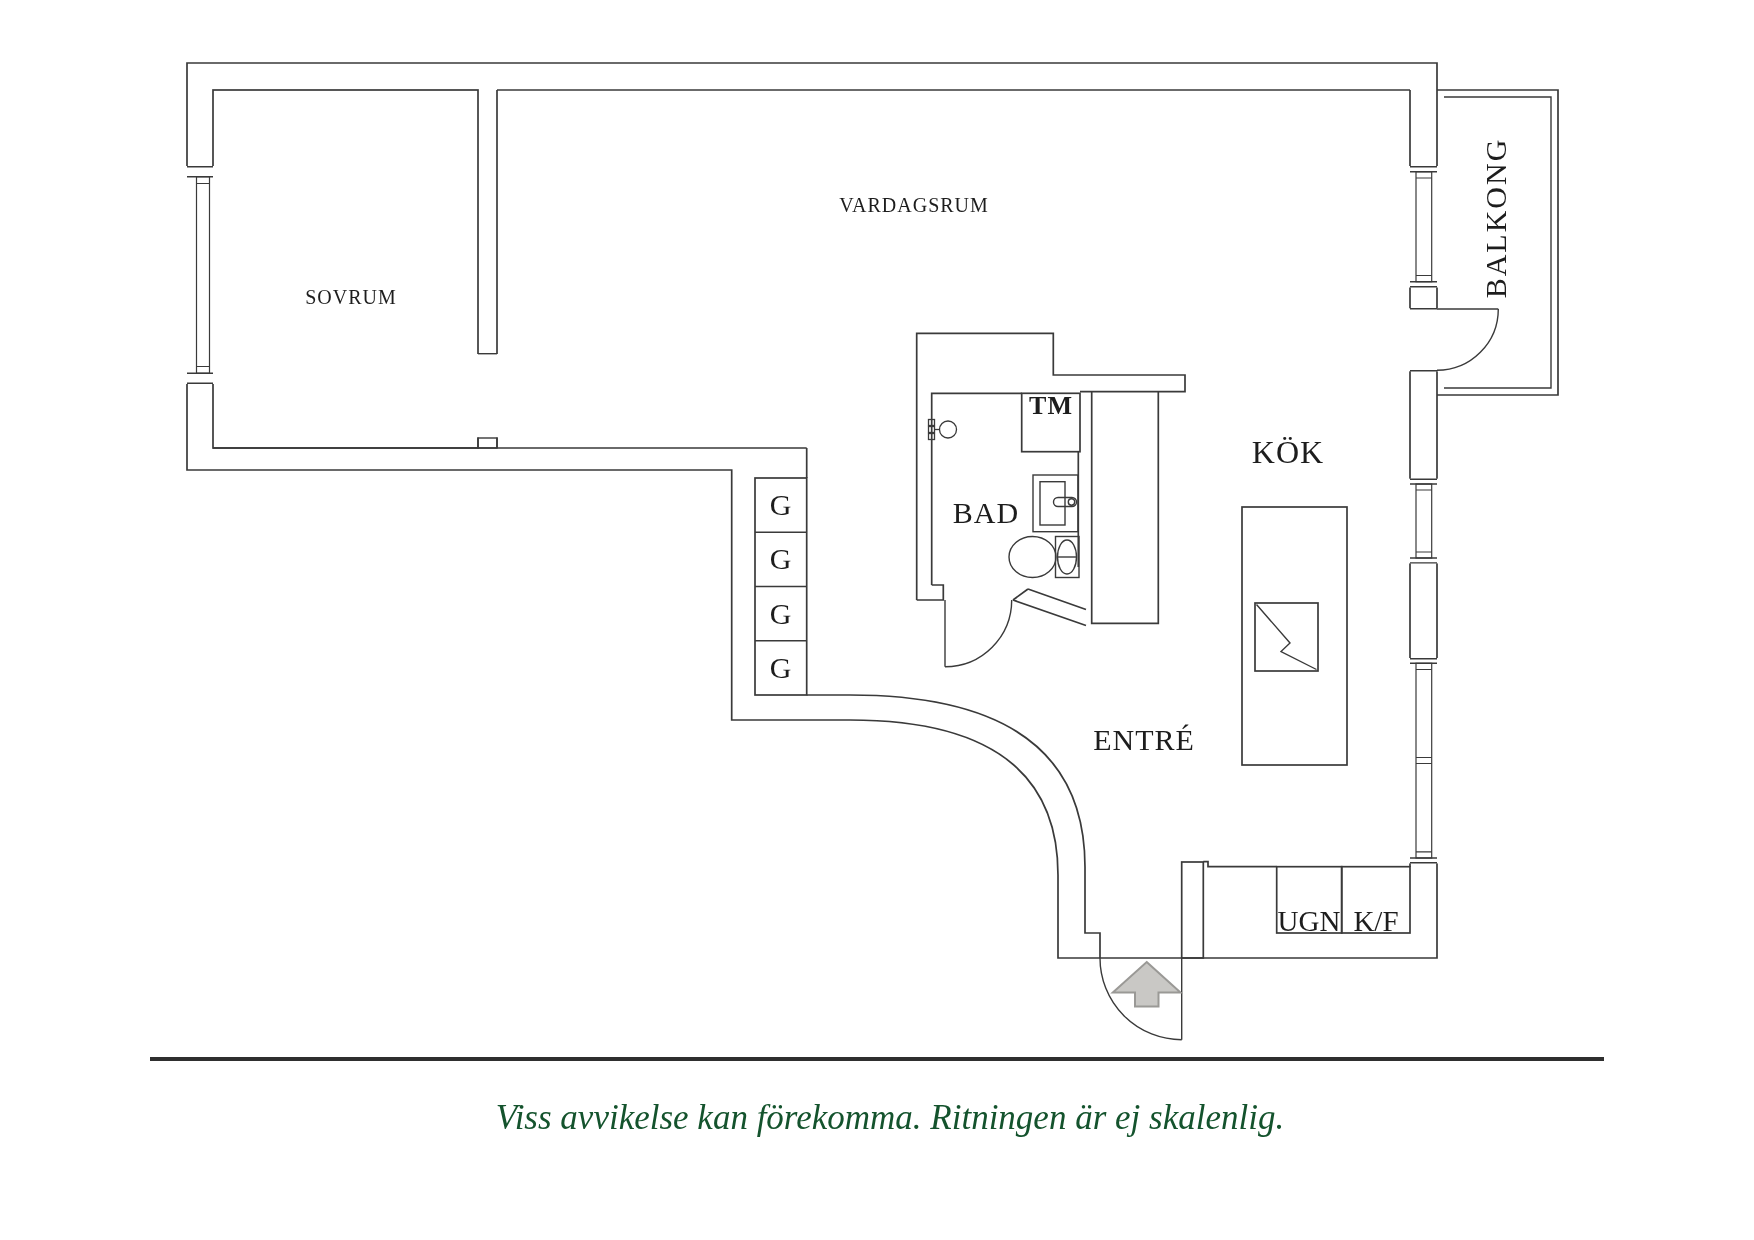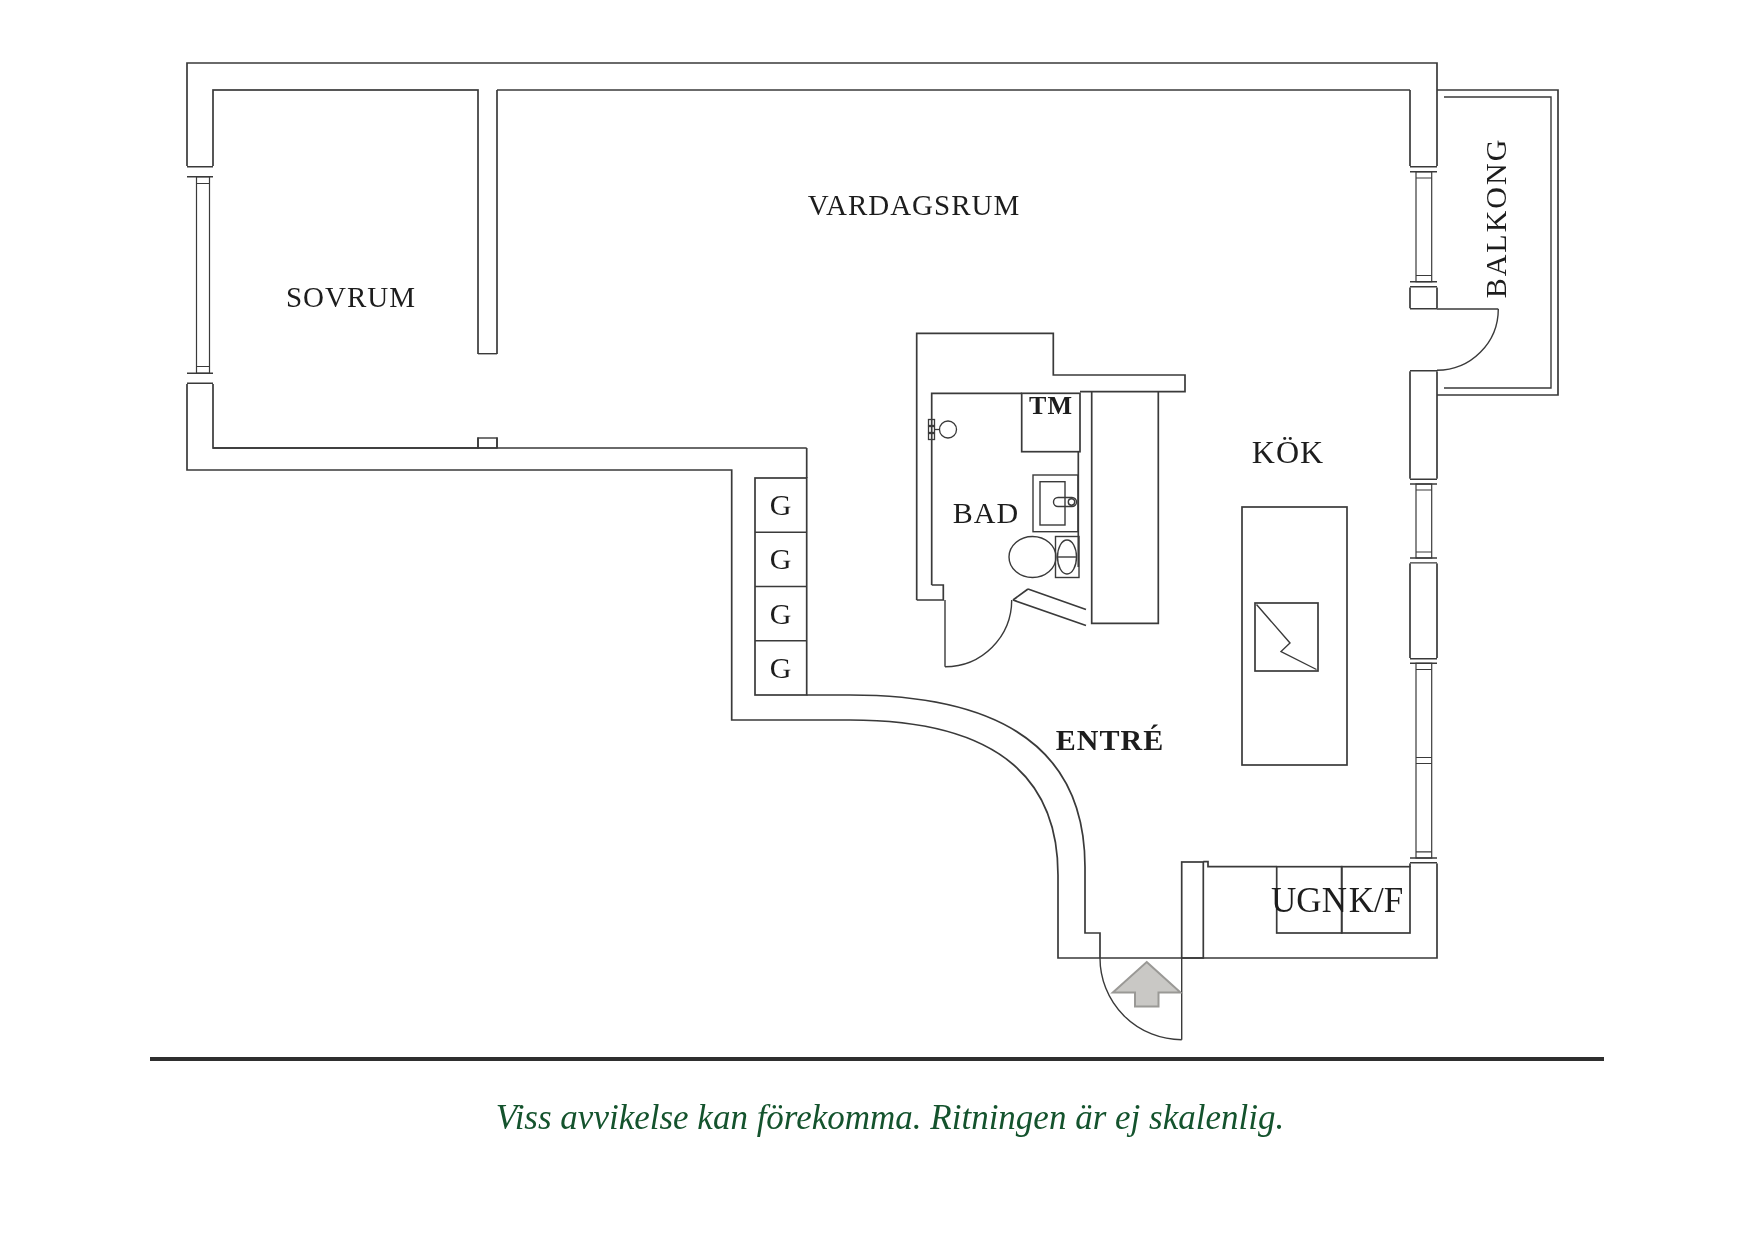--- a/index.html
+++ b/index.html
@@ -13,22 +13,22 @@
   .stage svg{position:absolute;left:0;top:0;}
   .lbl{
     position:absolute;
     transform:translate(-50%,-50%);
     color:#1d1d1d;
     white-space:nowrap;
     letter-spacing:1px;
   }
   .lbl.rot{transform:translate(-50%,-50%) rotate(-90deg);}
   .fs26{font-size:26px;}
-  .fs27{font-size:35px;}
-  .fs29{font-size:29px;}
+  .fs27{font-size:29px;margin-top:20px;}
+  .fs29{font-size:20px;}
   .fs30{font-size:30px;}
   .fs32{font-size:32px;}
   .divider{
     position:absolute;
     left:150px;top:1057px;
     width:1454px;height:4px;
     background:#2f2f2f;
   }
   .disclaimer{
     position:absolute;
@@ -184,21 +184,21 @@
 
       <polygon points="1146.7,962 1180.5,992.5 1158.5,992.5 1158.5,1006.5 1135,1006.5 1135,992.5 1112.8,992.5" fill="#c9c8c5" stroke="#9a9996" stroke-width="2"></polygon>
     </g>
   </svg>
 
   <div class="lbl fs29" style="left:351px;top:297px;">SOVRUM</div>
   <div class="lbl fs29" style="left:914px;top:205px;">VARDAGSRUM</div>
   <div class="lbl fs30 rot" style="left:1496px;top:218px;letter-spacing:2px;">BALKONG</div>
   <div class="lbl fs32" style="left:1288px;top:452px;">KÖK</div>
   <div class="lbl fs30" style="left:986px;top:493px;margin-top:20px;">BAD</div>
-  <div class="lbl fs30" style="left:1110px;top:740px;font-weight:bold;">ENTRÉ</div>
+  <div class="lbl fs30" style="left:1144px;top:740px;">ENTRÉ</div>
 
   <div class="lbl fs26" style="left:1051px;top:406px;font-weight:bold;">TM</div>
   <div class="lbl fs27" style="left:1309px;top:901px;letter-spacing:0;">UGN</div>
   <div class="lbl fs27" style="left:1376px;top:901px;letter-spacing:0;">K/F</div>
 
   <div class="lbl fs30" style="left:781px;top:505px;">G</div>
   <div class="lbl fs30" style="left:781px;top:559px;">G</div>
   <div class="lbl fs30" style="left:781px;top:614px;">G</div>
   <div class="lbl fs30" style="left:781px;top:668px;">G</div>
 

